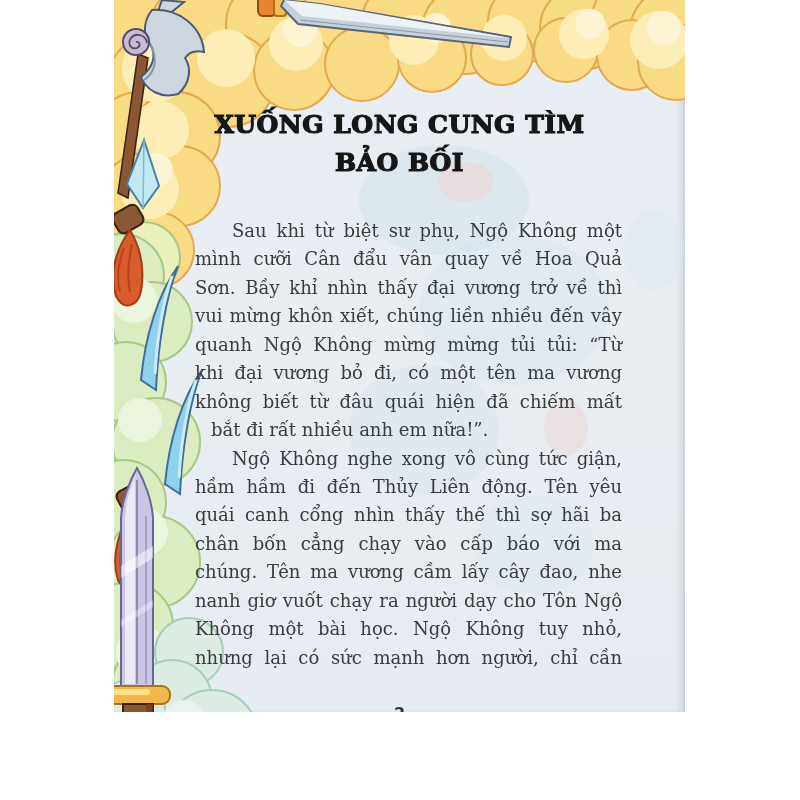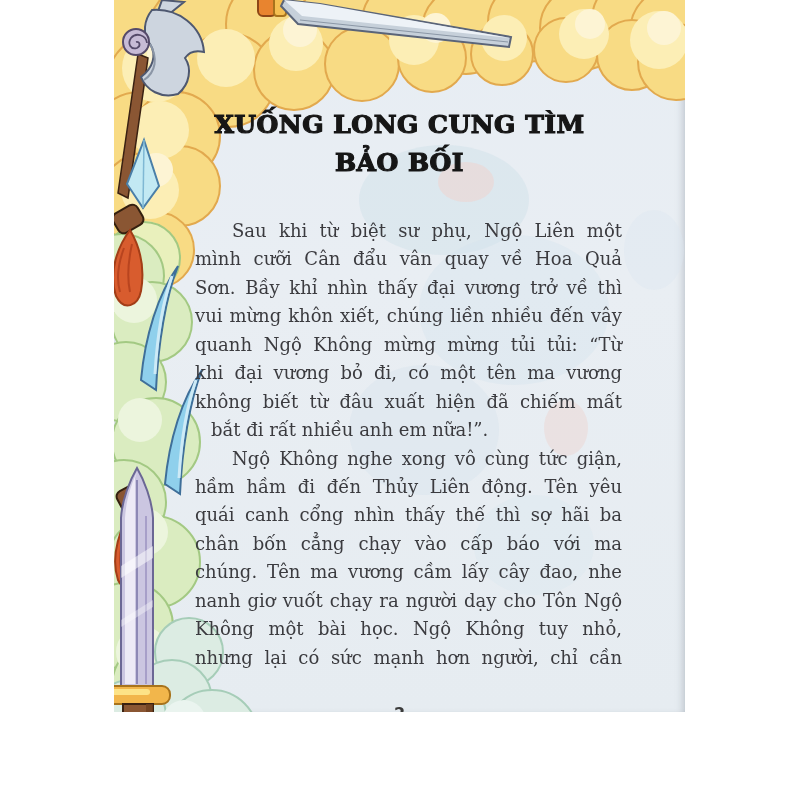--- a/index.html
+++ b/index.html
@@ -240,27 +240,27 @@
       </g>
     </g>
   </svg>
 
   <div class="title">
     <div>XUỐNG LONG CUNG TÌM</div>
     <div>BẢO BỐI</div>
   </div>
 
   <div class="body-text">
-      <div class="line indent">Sau khi từ biệt sư phụ, Ngộ Liên một</div>
+      <div class="line indent">Sau khi từ biệt sư phụ, Ngộ Không một</div>
       <div class="line">mình cưỡi Cân đẩu vân quay về Hoa Quả</div>
       <div class="line">Sơn. Bầy khỉ nhìn thấy đại vương trở về thì</div>
       <div class="line">vui mừng khôn xiết, chúng liền nhiều đến vây</div>
       <div class="line">quanh Ngộ Không mừng mừng tủi tủi: “Từ</div>
       <div class="line">khi đại vương bỏ đi, có một tên ma vương</div>
-      <div class="line">không biết từ đâu xuất hiện đã chiếm mất</div>
+      <div class="line">không biết từ đâu quái hiện đã chiếm mất</div>
       <div class="line no-just">bắt đi rất nhiều anh em nữa!”.</div>
       <div class="line indent">Ngộ Không nghe xong vô cùng tức giận,</div>
       <div class="line">hầm hầm đi đến Thủy Liên động. Tên yêu</div>
       <div class="line">quái canh cổng nhìn thấy thế thì sợ hãi ba</div>
       <div class="line">chân bốn cẳng chạy vào cấp báo với ma</div>
       <div class="line">chúng. Tên ma vương cầm lấy cây đao, nhe</div>
       <div class="line">nanh giơ vuốt chạy ra người dạy cho Tôn Ngộ</div>
       <div class="line">Không một bài học. Ngộ Không tuy nhỏ,</div>
       <div class="line">nhưng lại có sức mạnh hơn người, chỉ cần</div>
     </div>

